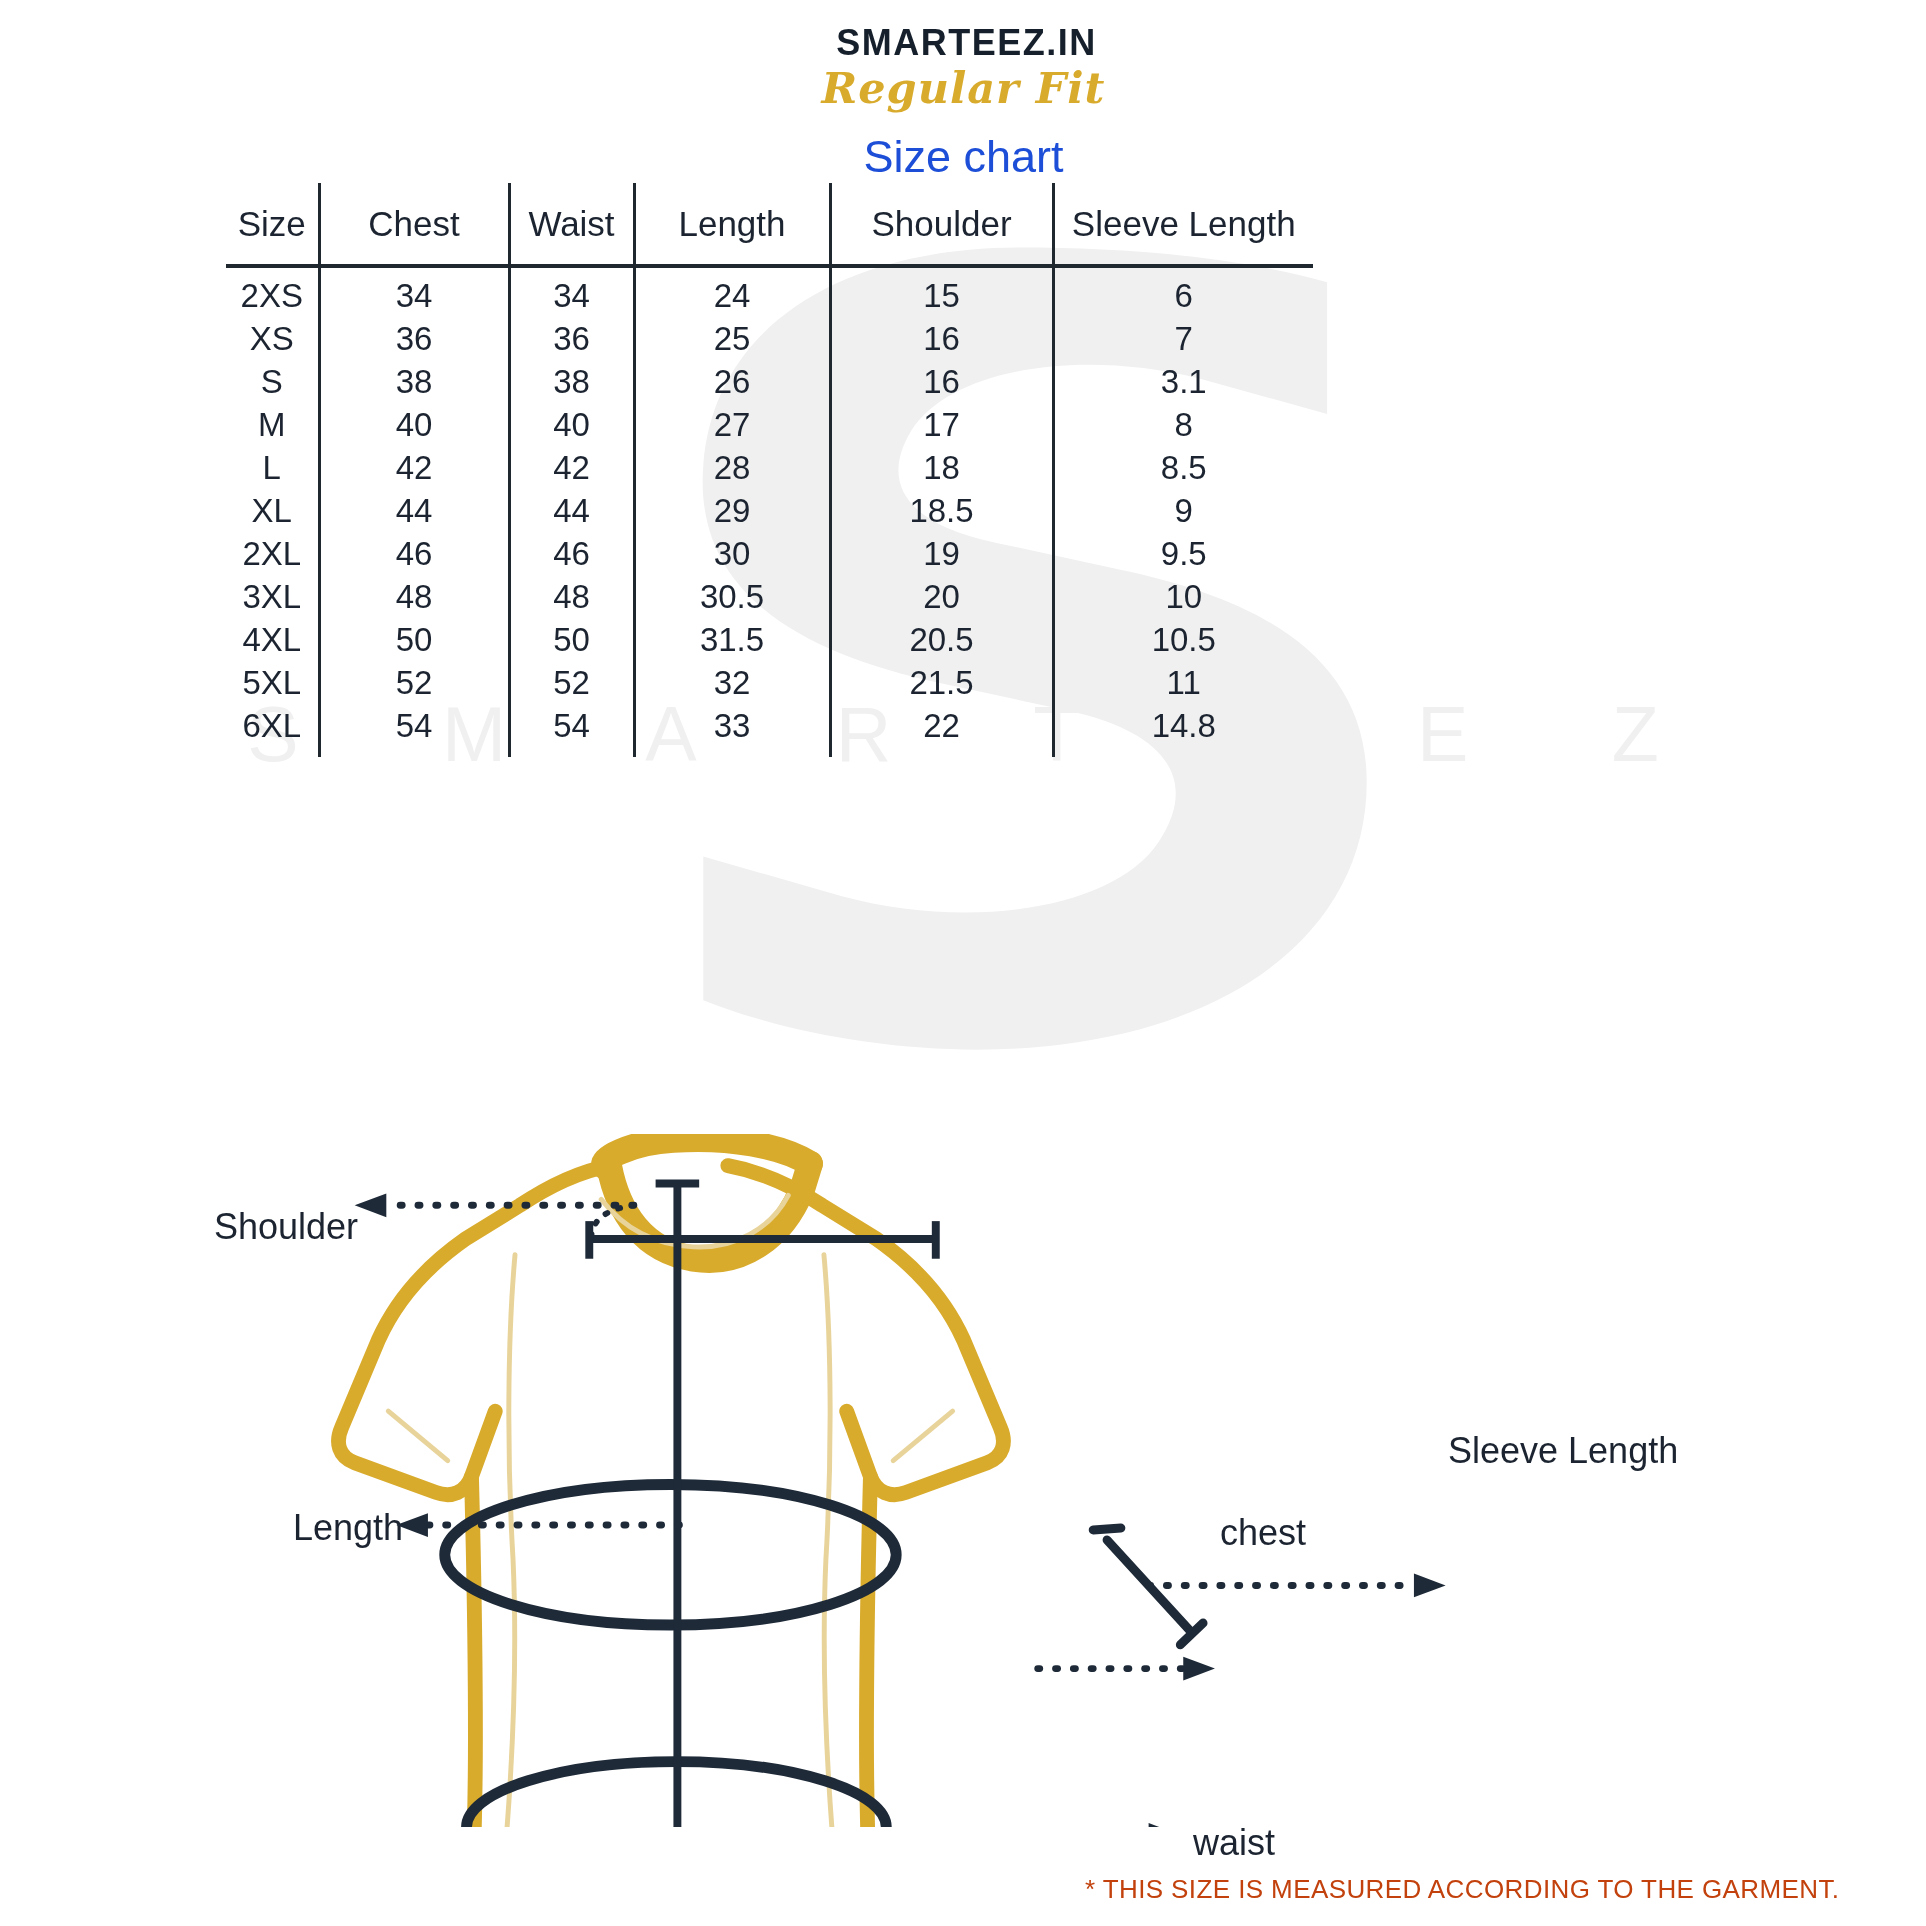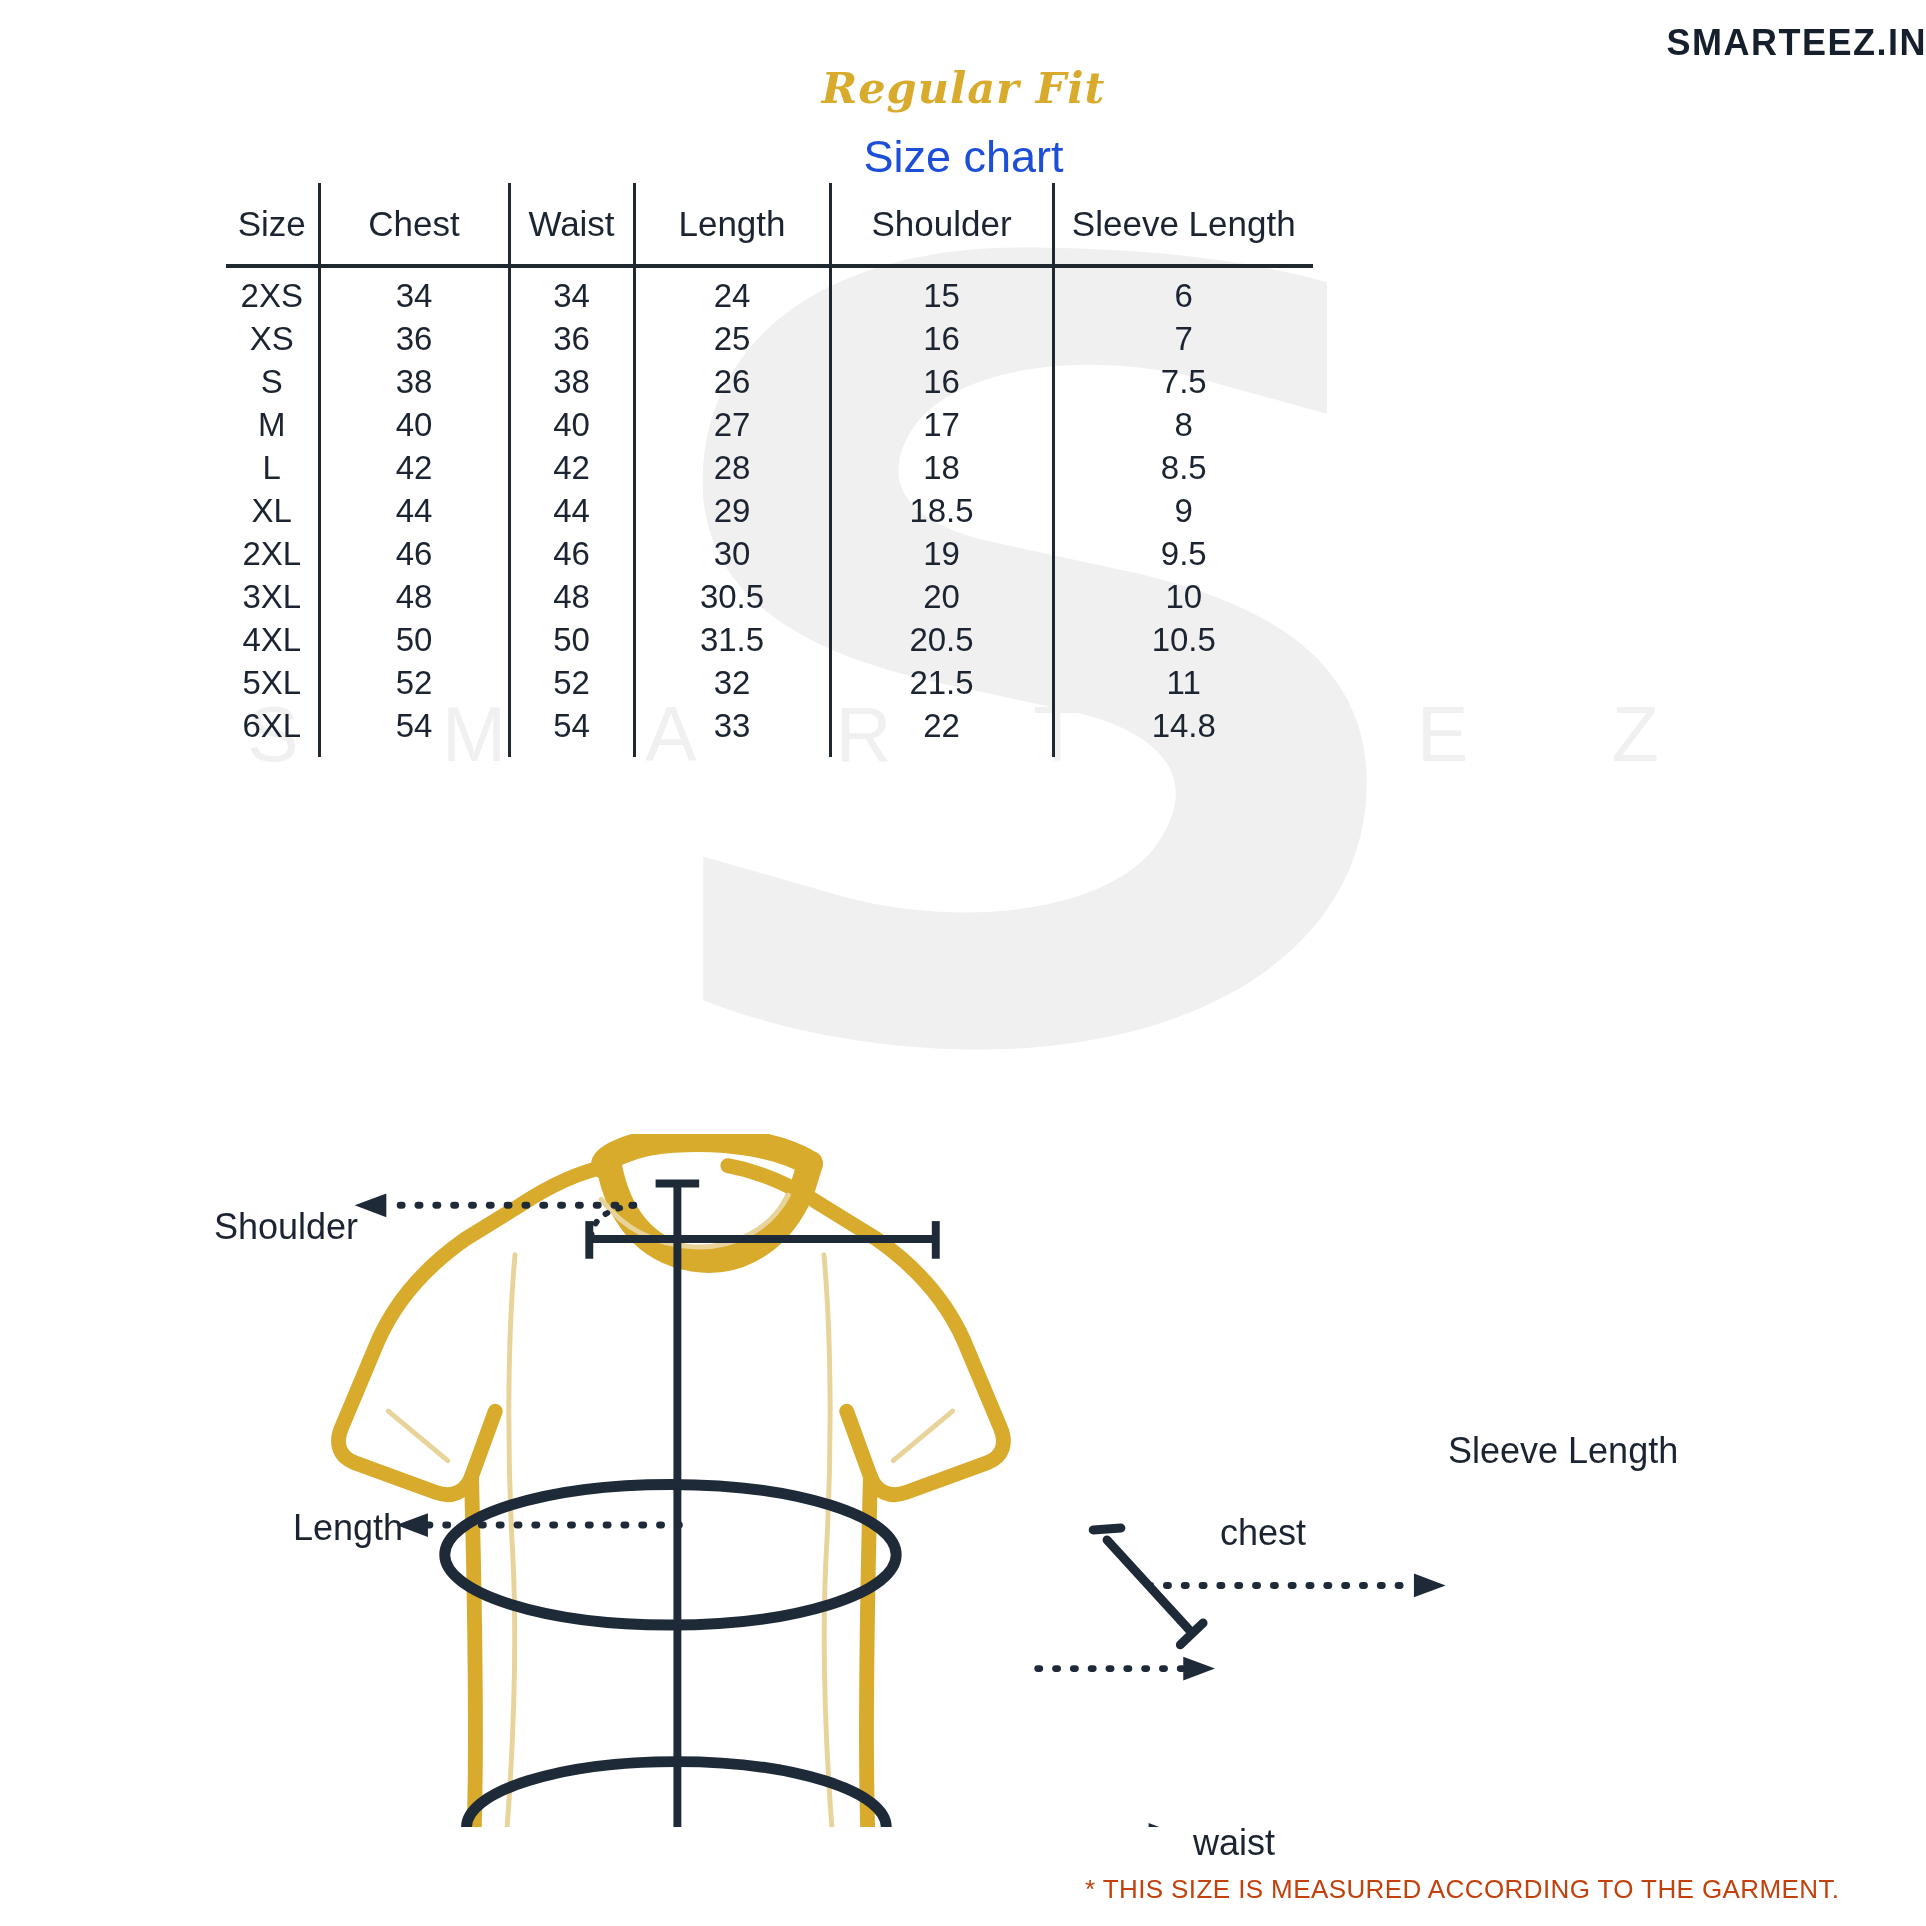--- a/index.html
+++ b/index.html
@@ -24,21 +24,21 @@
     text-align:center;
     font-size:77px;
     letter-spacing:61px;
     color:#f0f0f0;
     font-weight:400;
     white-space:nowrap;
   }
 
   
   .brand{
-    position:absolute;top:22px;left:0;right:0;text-align:right;
+    position:absolute;top:22px;left:0;right:0;text-align:center;
     font-size:36px;font-weight:bold;letter-spacing:1.5px;
     color:#16202c;z-index:3;padding-left:6px;
   }
   .fit-title{
     position:absolute;top:63px;left:0;right:0;text-align:center;
     font-size:43px;color:#d9ab2d;z-index:3;
     font-family:"DejaVu Serif", serif;
     font-style:italic;font-weight:bold;
     letter-spacing:1px;
   }
@@ -159,21 +159,21 @@
             <td>25</td>
             <td>16</td>
             <td>7</td>
           </tr>
           <tr>
             <td>S</td>
             <td>38</td>
             <td>38</td>
             <td>26</td>
             <td>16</td>
-            <td>7.5</td>
+            <td>3.1</td>
           </tr>
           <tr>
             <td>M</td>
             <td>40</td>
             <td>40</td>
             <td>27</td>
             <td>17</td>
             <td>8</td>
           </tr>
           <tr>

